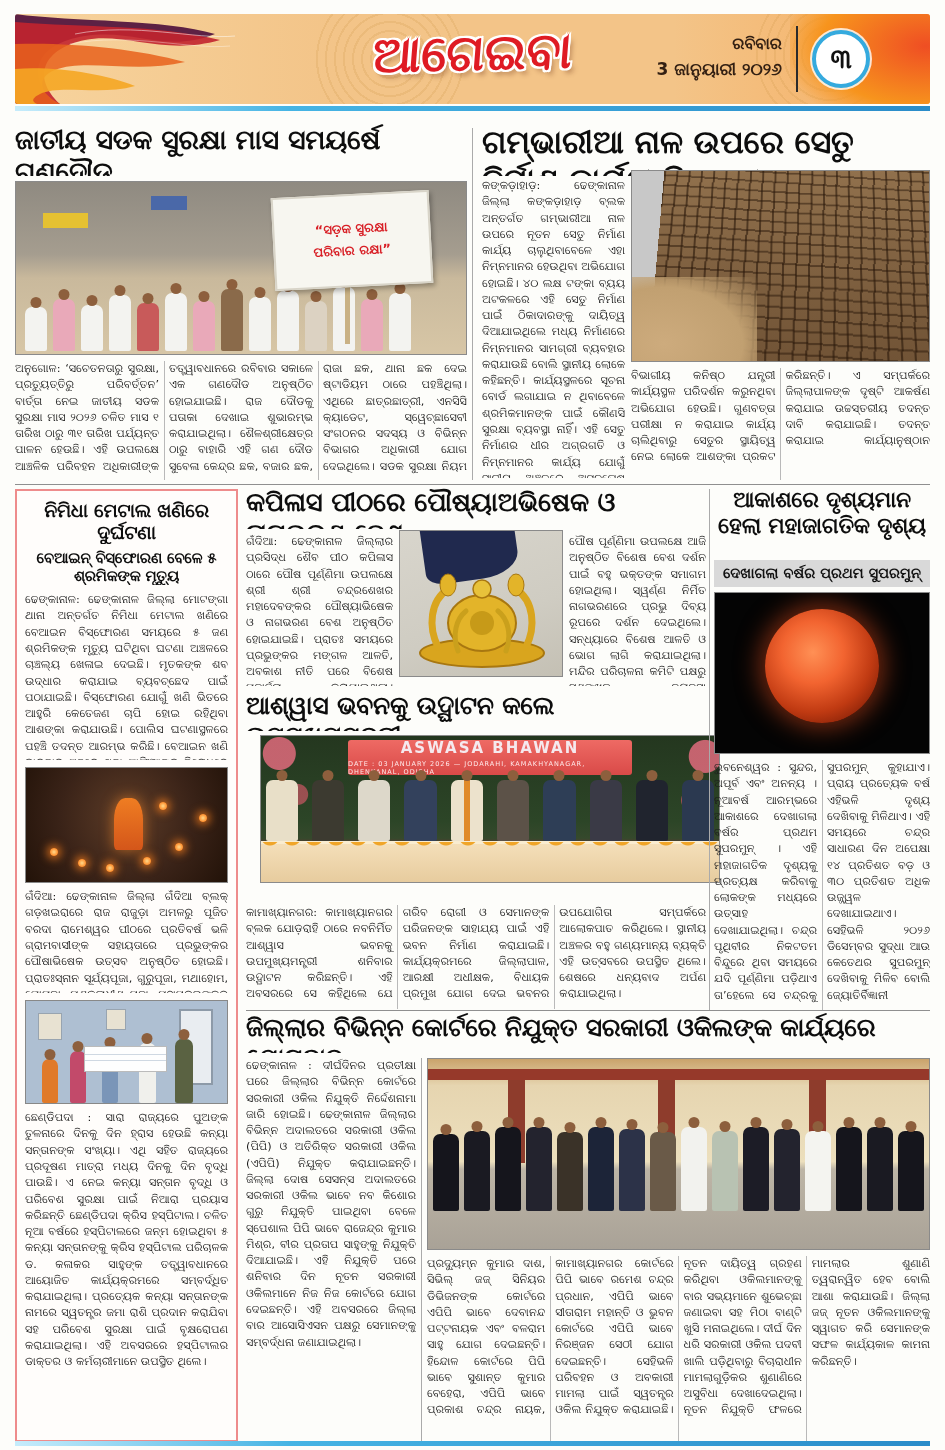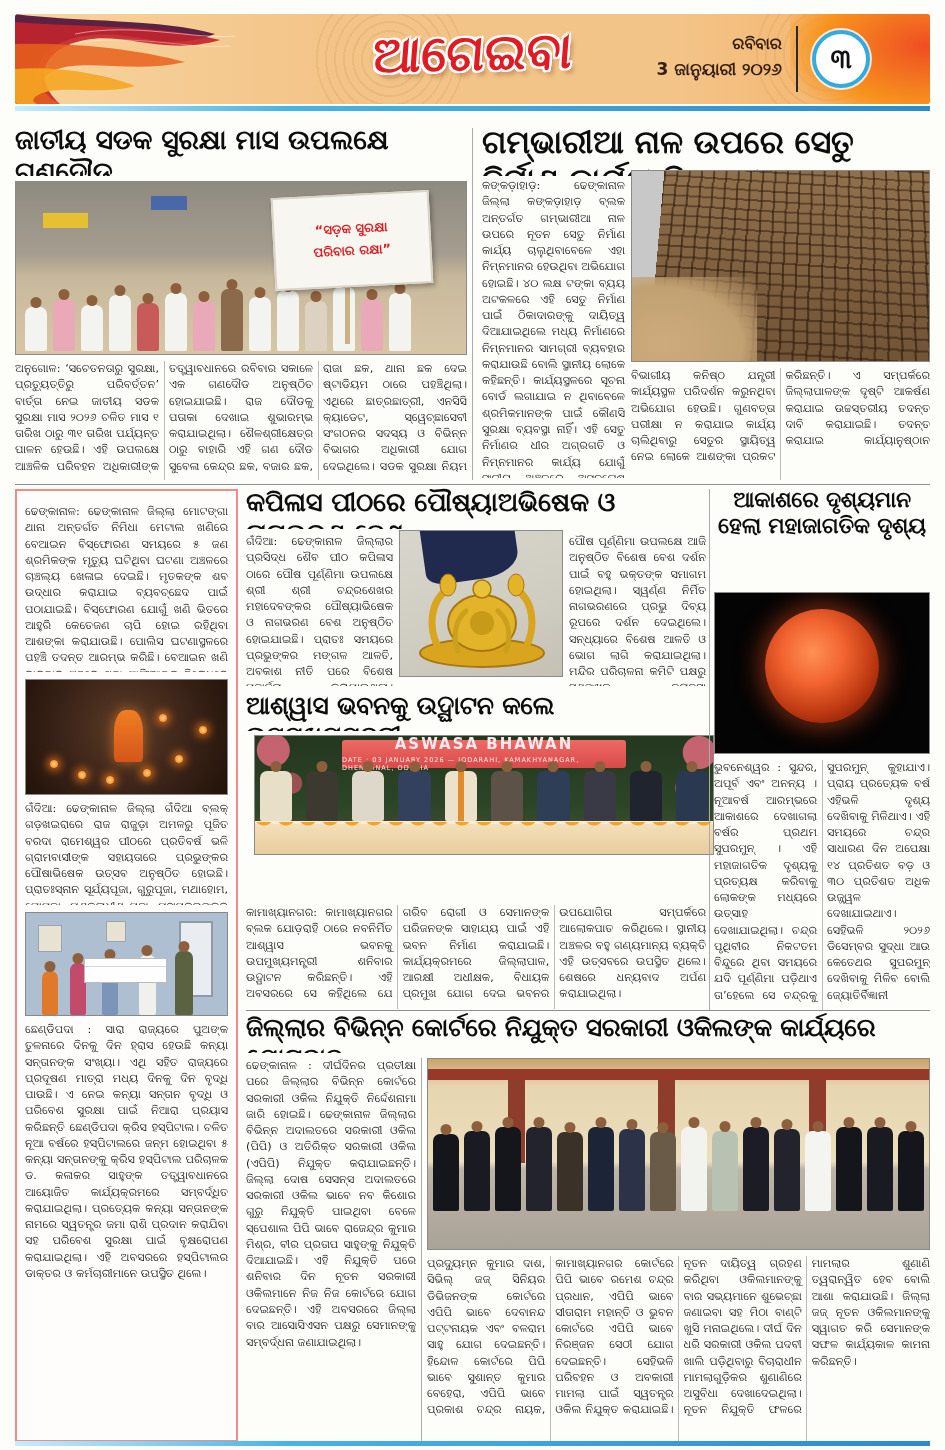--- a/index.html
+++ b/index.html
@@ -178,21 +178,21 @@
       <div class="day">ରବିବାର</div>
       <div class="date">3 ଜାନୁୟାରୀ ୨୦୨୬</div>
     </div>
     <div class="mh-divider"></div>
     <div class="page-circle">
       <span>୩</span>
     </div>
   </header>
   <div class="abs blue-rule" style="top:106px"></div>
 
-  <h2 class="abs headline" style="left:15px;top:124px;width:455px;font-size:27px;height:52px">ଜାତୀୟ ସଡକ ସୁରକ୍ଷା ମାସ ଉପଲକ୍ଷେ ଗଣଦୌଡ</h2>
+  <h2 class="abs headline" style="left:15px;top:124px;width:455px;font-size:27px;height:52px">ଜାତୀୟ ସଡକ ସୁରକ୍ଷା ମାସ ସମୟର୍ଷେ ଗଣଦୌଡ</h2>
 
   <div class="photo" style="left:15px;top:181px;width:452px;height:174px">
     <div class="rally-bg"></div>
     <div class="rally-sign" style="left:6%;top:18%;width:10%;height:9%"></div>
     <div class="rally-sign" style="left:30%;top:8%;width:8%;height:8%;background:#4a68a8"></div>
     <div class="rally-crowd">
       <span class="pn" style="height:44px;background:#f3f3f0"></span>
         <span class="pn" style="height:52px;background:#e9a9b9"></span>
       <span class="pn" style="height:46px;background:#f3f3f0"></span>
         <span class="pn" style="height:56px;background:#f3f3f0"></span>
@@ -225,20 +225,22 @@
   <div class="photo" style="left:631px;top:170px;width:299px;height:192px">
     <div class="rebar-grid"></div>
     <div class="sand"></div>
   </div>
 
   <div class="abs body-txt cols2" style="left:631px;top:368px;width:299px;height:112px">ବିଭାଗୀୟ କନିଷ୍ଠ ଯନ୍ତ୍ରୀ କାର୍ଯ୍ୟସ୍ଥଳ ପରିଦର୍ଶନ କରୁନଥିବା ଅଭିଯୋଗ ହେଉଛି। ଗୁଣବତ୍ତା ପରୀକ୍ଷା ନ କରାଯାଇ କାର୍ଯ୍ୟ ଚାଲିଥିବାରୁ ସେତୁର ସ୍ଥାୟିତ୍ୱ ନେଇ ଲୋକେ ଆଶଙ୍କା ପ୍ରକଟ କରିଛନ୍ତି। ଏ ସମ୍ପର୍କରେ ଜିଲ୍ଲାପାଳଙ୍କ ଦୃଷ୍ଟି ଆକର୍ଷଣ କରାଯାଇ ଉଚ୍ଚସ୍ତରୀୟ ତଦନ୍ତ ଦାବି କରାଯାଇଛି। ତଦନ୍ତ କରାଯାଇ କାର୍ଯ୍ୟାନୁଷ୍ଠାନ ନିଆଯିବ ବୋଲି ବିଭାଗ ପକ୍ଷରୁ କୁହାଯାଇଛି।</div>
 
   <div class="abs hrule" style="left:15px;top:484px;width:915px"></div>
 
   <div class="abs red-box" style="left:15px;top:489px;width:223px;height:953px">
+    <h3 class="headline center" style="font-size:19px;margin-top:2px">ନିମିଧା ମେଟାଲ ଖଣିରେ ଦୁର୍ଘଟଣା</h3>
+    <h4 class="headline center" style="font-size:15px;margin-top:6px">ବେଆଇନ୍ ବିସ୍ଫୋରଣ ବେଳେ ୫ ଶ୍ରମିକଙ୍କ ମୃତ୍ୟୁ</h4>
     <div class="body-txt" style="height:168px;margin-top:7px;flex:none">ଢେଙ୍କାନାଳ: ଢେଙ୍କାନାଳ ଜିଲ୍ଲା ମୋଟଙ୍ଗା ଥାନା ଅନ୍ତର୍ଗତ ନିମିଧା ମେଟାଲ ଖଣିରେ ବେଆଇନ ବିସ୍ଫୋରଣ ସମୟରେ ୫ ଜଣ ଶ୍ରମିକଙ୍କ ମୃତ୍ୟୁ ଘଟିଥିବା ଘଟଣା ଅଞ୍ଚଳରେ ଚାଞ୍ଚଲ୍ୟ ଖେଳାଇ ଦେଇଛି। ମୃତକଙ୍କ ଶବ ଉଦ୍ଧାର କରାଯାଇ ବ୍ୟବଚ୍ଛେଦ ପାଇଁ ପଠାଯାଇଛି। ବିସ୍ଫୋରଣ ଯୋଗୁଁ ଖଣି ଭିତରେ ଆହୁରି କେତେଜଣ ଚାପି ହୋଇ ରହିଥିବା ଆଶଙ୍କା କରାଯାଉଛି। ପୋଲିସ ଘଟଣାସ୍ଥଳରେ ପହଞ୍ଚି ତଦନ୍ତ ଆରମ୍ଭ କରିଛି। ବେଆଇନ ଖଣି କାରବାର ପଛରେ ଥିବା ମାଫିଆଙ୍କ ବିରୋଧରେ ଦୃଢ଼ କାର୍ଯ୍ୟାନୁଷ୍ଠାନ ଦାବି କରିଛନ୍ତି ସ୍ଥାନୀୟ ଲୋକେ। ଏହି ଘଟଣାର ଉଚ୍ଚସ୍ତରୀୟ ତଦନ୍ତ ଦାବି ହୋଇଛି।</div>
 
     <div class="photo-inbox" style="height:116px;margin-top:7px">
       <div class="temple-bg"></div>
       <div class="deity"></div>
       <span class="flame" style="left:12%;top:70%"></span>
         <span class="flame" style="left:26%;top:80%"></span>
       <span class="flame" style="left:58%;top:78%"></span>
         <span class="flame" style="left:74%;top:66%"></span>
       <span class="flame" style="left:86%;top:40%"></span>
@@ -280,21 +282,21 @@
       <path d="M58,120 C52,104 56,88 66,80" stroke="#caa01c" stroke-width="5" fill="none" stroke-linecap="round"></path>
       <path d="M106,120 C112,104 108,88 98,80" stroke="#caa01c" stroke-width="5" fill="none" stroke-linecap="round"></path>
       <circle cx="82" cy="92" r="12" fill="#c79a18"></circle>
     </svg>
   </div>
 
   <div class="abs body-txt" style="left:569px;top:534px;width:137px;height:152px">ପୌଷ ପୂର୍ଣ୍ଣିମା ଉପଲକ୍ଷେ ଆଜି ଅନୁଷ୍ଠିତ ବିଶେଷ ବେଶ ଦର୍ଶନ ପାଇଁ ବହୁ ଭକ୍ତଙ୍କ ସମାଗମ ହୋଇଥିଲା। ସ୍ୱର୍ଣ୍ଣ ନିର୍ମିତ ନାଗଭରଣରେ ପ୍ରଭୁ ଦିବ୍ୟ ରୂପରେ ଦର୍ଶନ ଦେଇଥିଲେ। ସନ୍ଧ୍ୟାରେ ବିଶେଷ ଆଳତି ଓ ଭୋଗ ଲାଗି କରାଯାଇଥିଲା। ମନ୍ଦିର ପରିଚାଳନା କମିଟି ପକ୍ଷରୁ ସୁଶୃଙ୍ଖଳ ବ୍ୟବସ୍ଥା କରାଯାଇଥିଲା।</div>
 
   <h2 class="abs headline" style="left:246px;top:691px;width:460px;font-size:25px;height:40px">ଆଶ୍ୱାସ ଭବନକୁ ଉଦ୍ଘାଟନ କଲେ ଉପମୁଖ୍ୟମନ୍ତ୍ରୀ</h2>
 
-  <div class="photo" style="left:254px;top:735px;width:460px;height:120px">
+  <div class="photo" style="left:260px;top:735px;width:460px;height:148px">
     <div class="stage-bg"></div>
     <div class="stage-banner">
       <div class="t1">ASWASA BHAWAN</div>
       <div class="t2">DATE : 03 JANUARY 2026 — JODARAHI, KAMAKHYANAGAR, DHENKANAL, ODISHA</div>
     </div>
     <div class="stage-people">
       <span class="pn" style="background:#e8dfc8"></span>
         <span class="pn" style="background:#3c3a30"></span>
       <span class="pn" style="background:#ddd8ca"></span>
         <span class="pn" style="background:#33415c"></span>
@@ -308,20 +310,21 @@
     <div class="stage-table">
       <div class="garland"></div>
     </div>
   </div>
 
   <div class="abs body-txt cols3" style="left:246px;top:905px;width:460px;height:104px">କାମାଖ୍ୟାନଗର: କାମାଖ୍ୟାନଗର ବ୍ଲକ ଯୋଡ଼ରାହି ଠାରେ ନବନିର୍ମିତ ଆଶ୍ୱାସ ଭବନକୁ ଉପମୁଖ୍ୟମନ୍ତ୍ରୀ ଶନିବାର ଉଦ୍ଘାଟନ କରିଛନ୍ତି। ଏହି ଅବସରରେ ସେ କହିଥିଲେ ଯେ ଗରିବ ରୋଗୀ ଓ ସେମାନଙ୍କ ପରିଜନଙ୍କ ସାହାଯ୍ୟ ପାଇଁ ଏହି ଭବନ ନିର୍ମାଣ କରାଯାଇଛି। କାର୍ଯ୍ୟକ୍ରମରେ ଜିଲ୍ଲାପାଳ, ଆରକ୍ଷୀ ଅଧୀକ୍ଷକ, ବିଧାୟକ ପ୍ରମୁଖ ଯୋଗ ଦେଇ ଭବନର ଉପଯୋଗିତା ସମ୍ପର୍କରେ ଆଲୋକପାତ କରିଥିଲେ। ସ୍ଥାନୀୟ ଅଞ୍ଚଳର ବହୁ ଗଣ୍ୟମାନ୍ୟ ବ୍ୟକ୍ତି ଏହି ଉତ୍ସବରେ ଉପସ୍ଥିତ ଥିଲେ। ଶେଷରେ ଧନ୍ୟବାଦ ଅର୍ପଣ କରାଯାଇଥିଲା।</div>
 
   <div class="abs vrule" style="left:709px;top:489px;height:521px"></div>
 
   <h2 class="abs headline center" style="left:714px;top:487px;width:216px;font-size:22px;height:70px">ଆକାଶରେ ଦୃଶ୍ୟମାନ ହେଲା ମହାଜାଗତିକ ଦୃଶ୍ୟ</h2>
+  <div class="abs subhead-bar" style="left:714px;top:560px;width:216px;height:27px;line-height:27px">ଦେଖାଗଲା ବର୍ଷର ପ୍ରଥମ ସୁପରମୁନ୍</div>
 
   <div class="photo" style="left:714px;top:592px;width:216px;height:162px">
     <div class="moon-bg"></div>
     <div class="moon"></div>
   </div>
 
   <div class="abs body-txt cols2" style="left:714px;top:760px;width:216px;height:250px">ଭୁବନେଶ୍ୱର : ସୁନ୍ଦର, ଅପୂର୍ବ ଏବଂ ଅନନ୍ୟ । ନୂଆବର୍ଷ ଆରମ୍ଭରେ ଆକାଶରେ ଦେଖାଗଲା ବର୍ଷର ପ୍ରଥମ ସୁପରମୁନ୍ । ଏହି ମହାଜାଗତିକ ଦୃଶ୍ୟକୁ ପ୍ରତ୍ୟକ୍ଷ କରିବାକୁ ଲୋକଙ୍କ ମଧ୍ୟରେ ଉତ୍ସାହ ଦେଖାଯାଇଥିଲା। ଚନ୍ଦ୍ର ପୃଥିବୀର ନିକଟତମ ବିନ୍ଦୁରେ ଥିବା ସମୟରେ ଯଦି ପୂର୍ଣ୍ଣିମା ପଡ଼ିଥାଏ ତା’ହେଲେ ସେ ଚନ୍ଦ୍ରକୁ ସୁପରମୁନ୍ କୁହାଯାଏ। ପ୍ରାୟ ପ୍ରତ୍ୟେକ ବର୍ଷ ଏହିଭଳି ଦୃଶ୍ୟ ଦେଖିବାକୁ ମିଳିଥାଏ। ଏହି ସମୟରେ ଚନ୍ଦ୍ର ସାଧାରଣ ଦିନ ଅପେକ୍ଷା ୧୪ ପ୍ରତିଶତ ବଡ଼ ଓ ୩୦ ପ୍ରତିଶତ ଅଧିକ ଉଜ୍ଜ୍ୱଳ ଦେଖାଯାଇଥାଏ। ସେହିଭଳି ୨୦୨୬ ଡିସେମ୍ବର ସୁଦ୍ଧା ଆଉ କେତେଥର ସୁପରମୁନ୍ ଦେଖିବାକୁ ମିଳିବ ବୋଲି ଜ୍ୟୋତିର୍ବିଜ୍ଞାନୀ କହିଛନ୍ତି। ସହରର ବିଭିନ୍ନ ସ୍ଥାନରେ ଲୋକେ ଛାତ ଉପରୁ ଏହି ଦୃଶ୍ୟ ଉପଭୋଗ କରିଥିଲେ।</div>
 
   <div class="abs hrule" style="left:246px;top:1010px;width:684px"></div>
 

